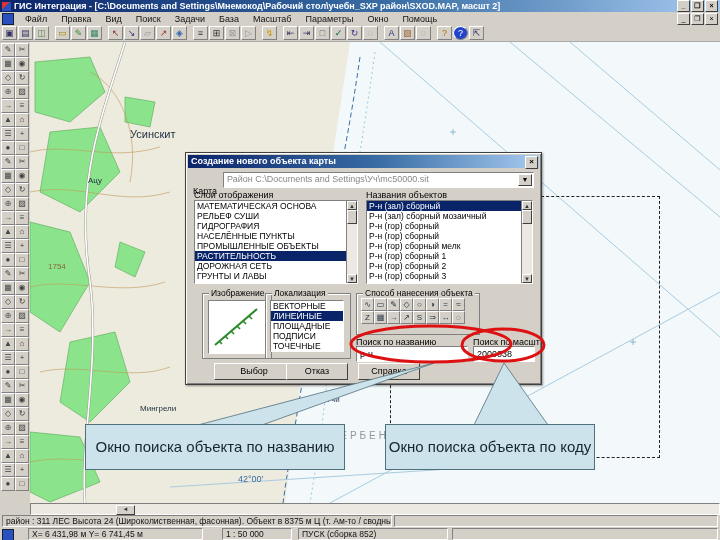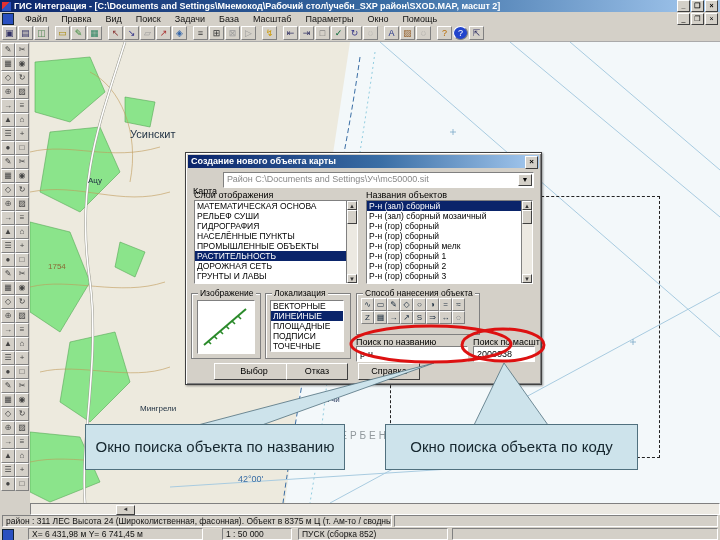--- a/index.html
+++ b/index.html
@@ -317,21 +317,21 @@
           <div class="lrow">Р-н (гор) сборный 2</div>
           <div class="lrow">Р-н (гор) сборный 3</div>
         </div>
       <div class="vscroll">
         <span class="varrow" style="top:0;">▲</span>
         <span class="vthumb"></span>
         <span class="varrow" style="bottom:0;">▼</span>
       </div>
     </div>
 
-    <div class="group" style="left:5px;top:140px;width:68px;height:64px;">
+    <div class="group" style="left:16px;top:140px;width:68px;height:64px;">
       <span class="legend">Изображение</span>
       <div class="s" style="position:absolute;left:5px;top:6px;width:56px;height:52px;background:#fff;">
         <svg width="54" height="50" viewBox="0 0 54 50">
           <line x1="6" y1="44" x2="48" y2="8" stroke="#2a8a2a" stroke-width="2"></line>
           <g stroke="#2a8a2a" stroke-width="1.6">
             <line x1="10" y1="40" x2="13" y2="43"></line>
               <line x1="16" y1="35" x2="19" y2="38"></line>
             <line x1="22" y1="30" x2="25" y2="33"></line>
               <line x1="28" y1="25" x2="31" y2="28"></line>
             <line x1="34" y1="20" x2="37" y2="23"></line>
@@ -395,21 +395,21 @@
   <svg class="overlay" width="720" height="540" viewBox="0 0 720 540">
     <polygon points="198,425 262,425 434,363" fill="#cde3eb" stroke="#50707e" stroke-width="0.8"></polygon>
     <polygon points="474,425 548,425 504,363" fill="#cde3eb" stroke="#50707e" stroke-width="0.8"></polygon>
     <ellipse cx="431" cy="344" rx="80" ry="18" fill="none" stroke="#dd1111" stroke-width="3"></ellipse>
     <ellipse cx="503" cy="345" rx="41" ry="16" fill="none" stroke="#dd1111" stroke-width="3"></ellipse>
   </svg>
 
   <div class="callout" style="left:85px;top:424px;width:260px;height:46px;">
     <span>Окно поиска объекта по названию</span>
   </div>
-  <div class="callout" style="left:385px;top:424px;width:253px;height:46px;text-align:right;">
+  <div class="callout" style="left:385px;top:424px;width:210px;height:46px;text-align:right;">
     <span>Окно поиска объекта по коду</span>
   </div>
 
   <div class="statusbar">
     <div class="spanel" style="left:2px;top:0;width:390px;height:12px;">
       <span>район : 311 ЛЕС  Высота 24 (Широколиственная, фасонная).  Объект в 8375 м  Ц (т. Ам-то / сводный)</span>
     </div>
     <div class="spanel" style="left:394px;top:0;width:324px;height:12px;"></div>
     <span class="sico"></span>
     <div class="spanel" style="left:28px;top:13px;width:175px;height:12px;">

